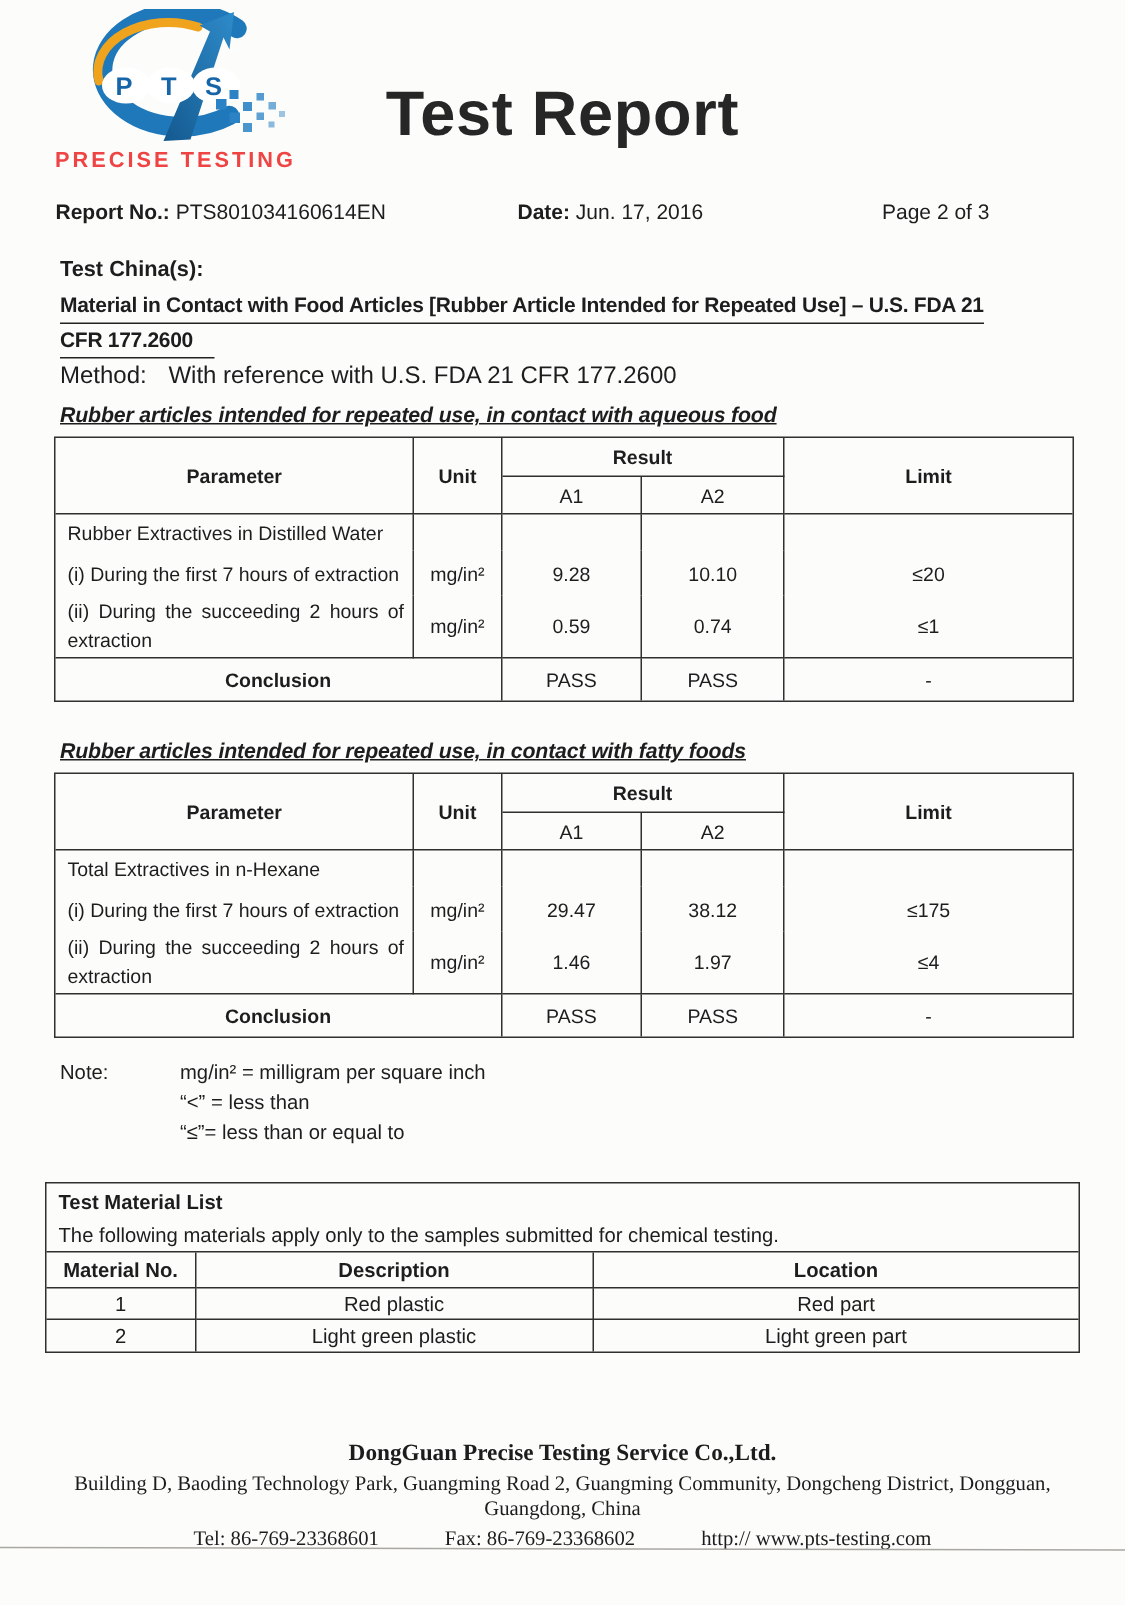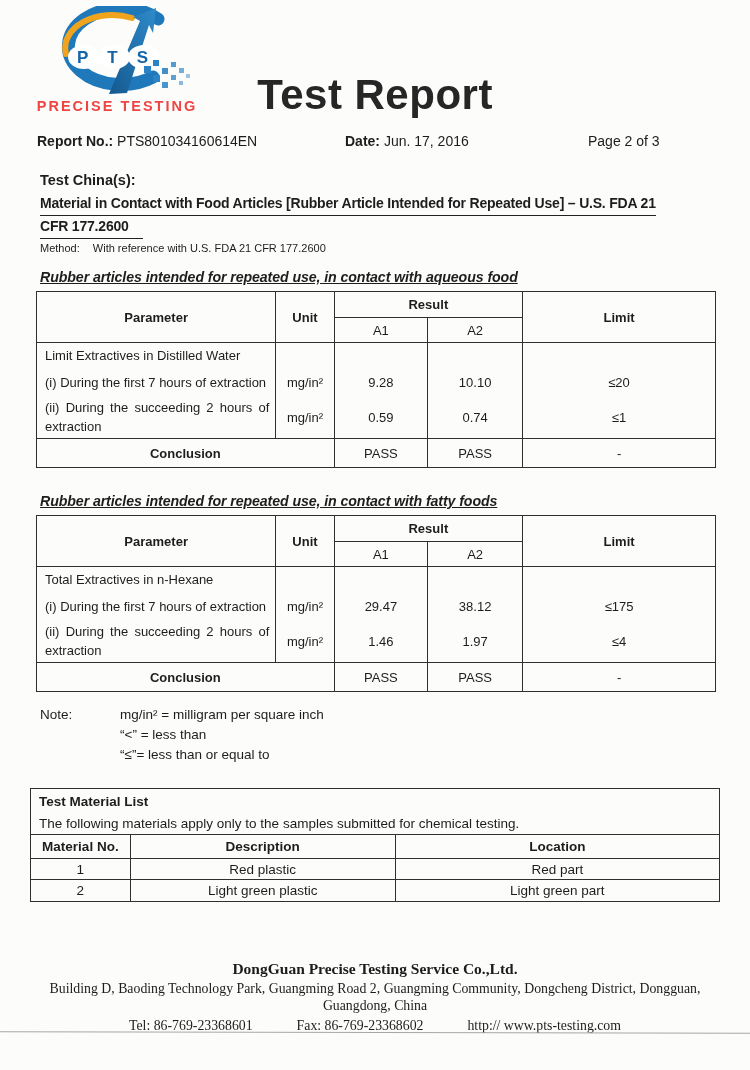--- a/index.html
+++ b/index.html
@@ -13,36 +13,36 @@
     overflow:hidden;
   }
   
   .hdr{position:relative;height:125px;}
   .logo-wrap{position:absolute;left:32px;top:6px;width:170px;}
   .logo-caption{
     margin-top:-4px;text-align:center;font-weight:700;font-size:14.5px;
     letter-spacing:2px;color:#ef4444;white-space:nowrap;
   }
   .report-title{
-    position:absolute;left:0;right:0;top:71px;margin:0;
+    position:absolute;left:0;right:0;top:52px;margin:0;
     text-align:center;font-size:42px;font-weight:700;color:#262626;
     letter-spacing:0.5px;
   }
   
   .meta-row{position:relative;height:20px;margin-top:8px;font-size:14px;}
   .meta-row .m1{position:absolute;left:37px;}
   .meta-row .m2{position:absolute;left:345px;}
   .meta-row .m3{position:absolute;left:588px;}
   .bold{font-weight:700;}
   
   .section-label{margin:19px 0 0 40px;font-size:14.5px;font-weight:700;height:20px;}
   .standard{margin:1px 0 0 40px;font-size:14px;font-weight:700;line-height:21px;letter-spacing:-0.2px;}
   .standard .uline{display:inline-block;border-bottom:1.6px solid #222;padding-bottom:1px;white-space:nowrap;}
   .standard .uline.ext{padding-right:14px;}
-  .method-line{margin:3px 0 0 40px;font-size:11px;height:20px;}
+  .method-line{margin:3px 0 0 40px;font-size:16px;height:20px;}
   .method-line .lbl{margin-right:10px;}
   .tbl-caption{
     margin:7px 0 0 40px;height:19px;
     font-size:14.2px;font-weight:700;font-style:italic;letter-spacing:-0.1px;text-decoration:underline;
   }
   .tbl-caption.second{margin-top:25px;}
   
   .rtable{
     --line:#2f2f2f;
     width:680px;margin:3px 0 0 36px;
@@ -179,21 +179,21 @@
 
   <div class="tbl-caption">Rubber articles intended for repeated use, in contact with aqueous food</div>
   <div class="rtable">
     <div class="ph br bb">Parameter</div>
     <div class="uh br bb">Unit</div>
     <div class="rh br bb">Result</div>
     <div class="lh bb">Limit</div>
     <div class="a1c br bb">A1</div>
     <div class="a2c br bb">A2</div>
 
-    <div class="g1 br pcell">Limit Extractives in Distilled Water</div>
+    <div class="g1 br pcell">Rubber Extractives in Distilled Water</div>
     <div class="e2 br"></div>
     <div class="e3 br"></div>
     <div class="e4 br"></div>
     <div class="e5"></div>
 
     <div class="r1p br pcell">(i) During the first 7 hours of extraction</div>
     <div class="r1u br">mg/in²</div>
     <div class="r1a br">9.28</div>
     <div class="r1b br">10.10</div>
     <div class="r1l">≤20</div>

